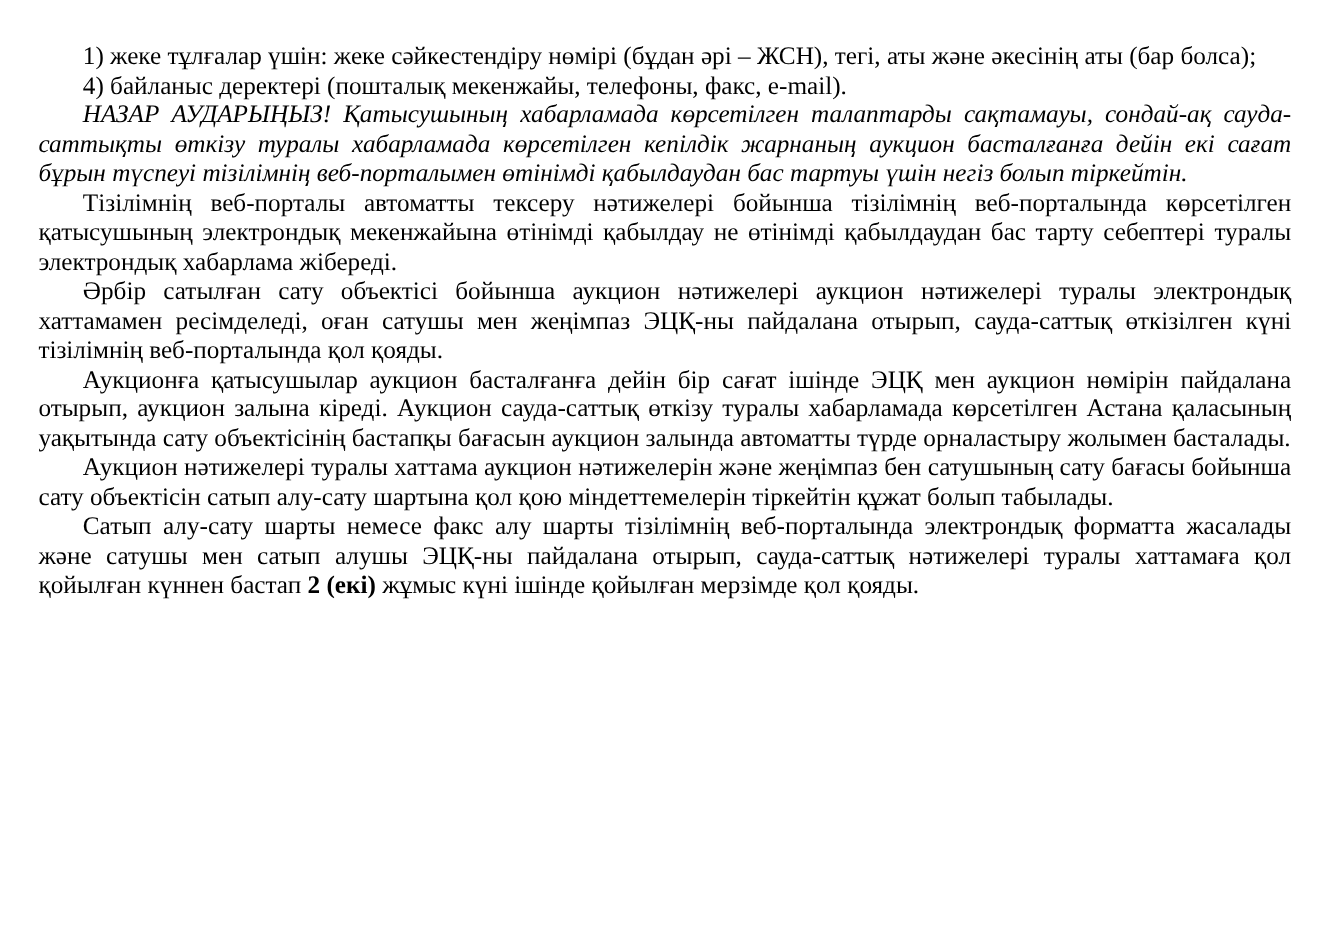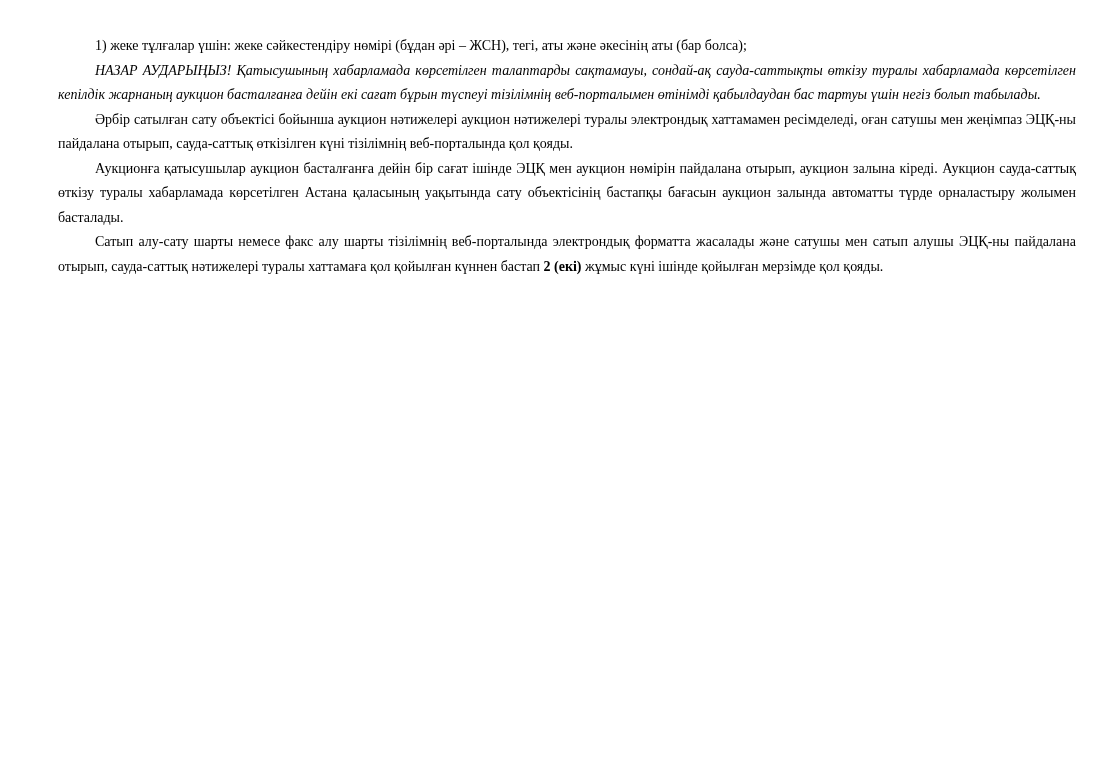--- a/index.html
+++ b/index.html
@@ -9,42 +9,45 @@
   }
   body {
     width: 1111px;
     height: 779px;
     overflow: hidden;
   }
   .page {
     box-sizing: border-box;
     width: 1111px;
     height: 779px;
-    padding: 34px 35px 0 58px;
+    padding: 34px 35px 0 32px;
     background: #ffffff;
     color: #000000;
     font-family: "Liberation Serif", "DejaVu Serif", serif;
-    font-size: 14px;
+    font-size: 21px;
     line-height: 24.5px;
   }
   .para {
     margin: 0;
     text-indent: 37px;
     text-align: justify;
   }
   .para.italic {
     font-style: italic;
   }
   .para b {
     font-weight: bold;
     margin-top: 16px;
   }
 </style>
 </head>
 <body>
 
 <div class="page">
   <p class="para">1) жеке тұлғалар үшін: жеке сәйкестендіру нөмірі (бұдан әрі – ЖСН), тегі, аты және әкесінің аты (бар болса);</p>
-  <p class="para italic">НАЗАР АУДАРЫҢЫЗ! Қатысушының хабарламада көрсетілген талаптарды сақтамауы, сондай-ақ сауда-саттықты өткізу туралы хабарламада көрсетілген кепілдік жарнаның аукцион басталғанға дейін екі сағат бұрын түспеуі тізілімнің веб-порталымен өтінімді қабылдаудан бас тартуы үшін негіз болып табылады.</p>
+  <p class="para">4) байланыс деректері (пошталық мекенжайы, телефоны, факс, e-mail).</p>
+  <p class="para italic">НАЗАР АУДАРЫҢЫЗ! Қатысушының хабарламада көрсетілген талаптарды сақтамауы, сондай-ақ сауда-саттықты өткізу туралы хабарламада көрсетілген кепілдік жарнаның аукцион басталғанға дейін екі сағат бұрын түспеуі тізілімнің веб-порталымен өтінімді қабылдаудан бас тартуы үшін негіз болып тіркейтін.</p>
+  <p class="para">Тізілімнің веб-порталы автоматты тексеру нәтижелері бойынша тізілімнің веб-порталында көрсетілген қатысушының электрондық мекенжайына өтінімді қабылдау не өтінімді қабылдаудан бас тарту себептері туралы электрондық хабарлама жібереді.</p>
   <p class="para">Әрбір сатылған сату объектісі бойынша аукцион нәтижелері аукцион нәтижелері туралы электрондық хаттамамен ресімделеді, оған сатушы мен жеңімпаз ЭЦҚ-ны пайдалана отырып, сауда-саттық өткізілген күні тізілімнің веб-порталында қол қояды.</p>
   <p class="para">Аукционға қатысушылар аукцион басталғанға дейін бір сағат ішінде ЭЦҚ мен аукцион нөмірін пайдалана отырып, аукцион залына кіреді. Аукцион сауда-саттық өткізу туралы хабарламада көрсетілген Астана қаласының уақытында сату объектісінің бастапқы бағасын аукцион залында автоматты түрде орналастыру жолымен басталады.</p>
+  <p class="para">Аукцион нәтижелері туралы хаттама аукцион нәтижелерін және жеңімпаз бен сатушының сату бағасы бойынша сату объектісін сатып алу-сату шартына қол қою міндеттемелерін тіркейтін құжат болып табылады.</p>
   <p class="para"><span>Сатып алу-сату шарты немесе факс алу шарты тізілімнің веб-порталында электрондық форматта жасалады және сатушы мен сатып алушы ЭЦҚ-ны пайдалана отырып, сауда-саттық нәтижелері туралы хаттамаға қол қойылған күннен бастап </span><b>2 (екі)</b><span> жұмыс күні ішінде қойылған мерзімде қол қояды.</span></p>
 </div>
 
 </body></html>

